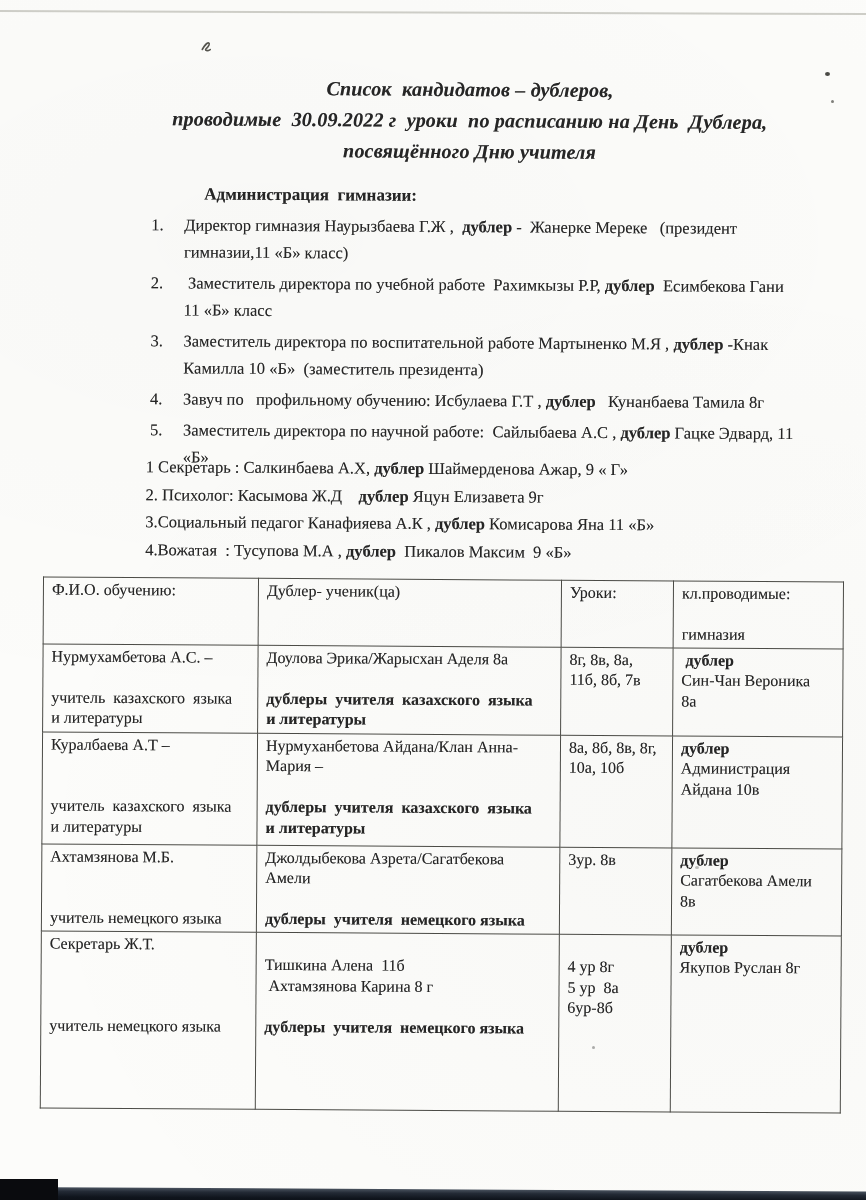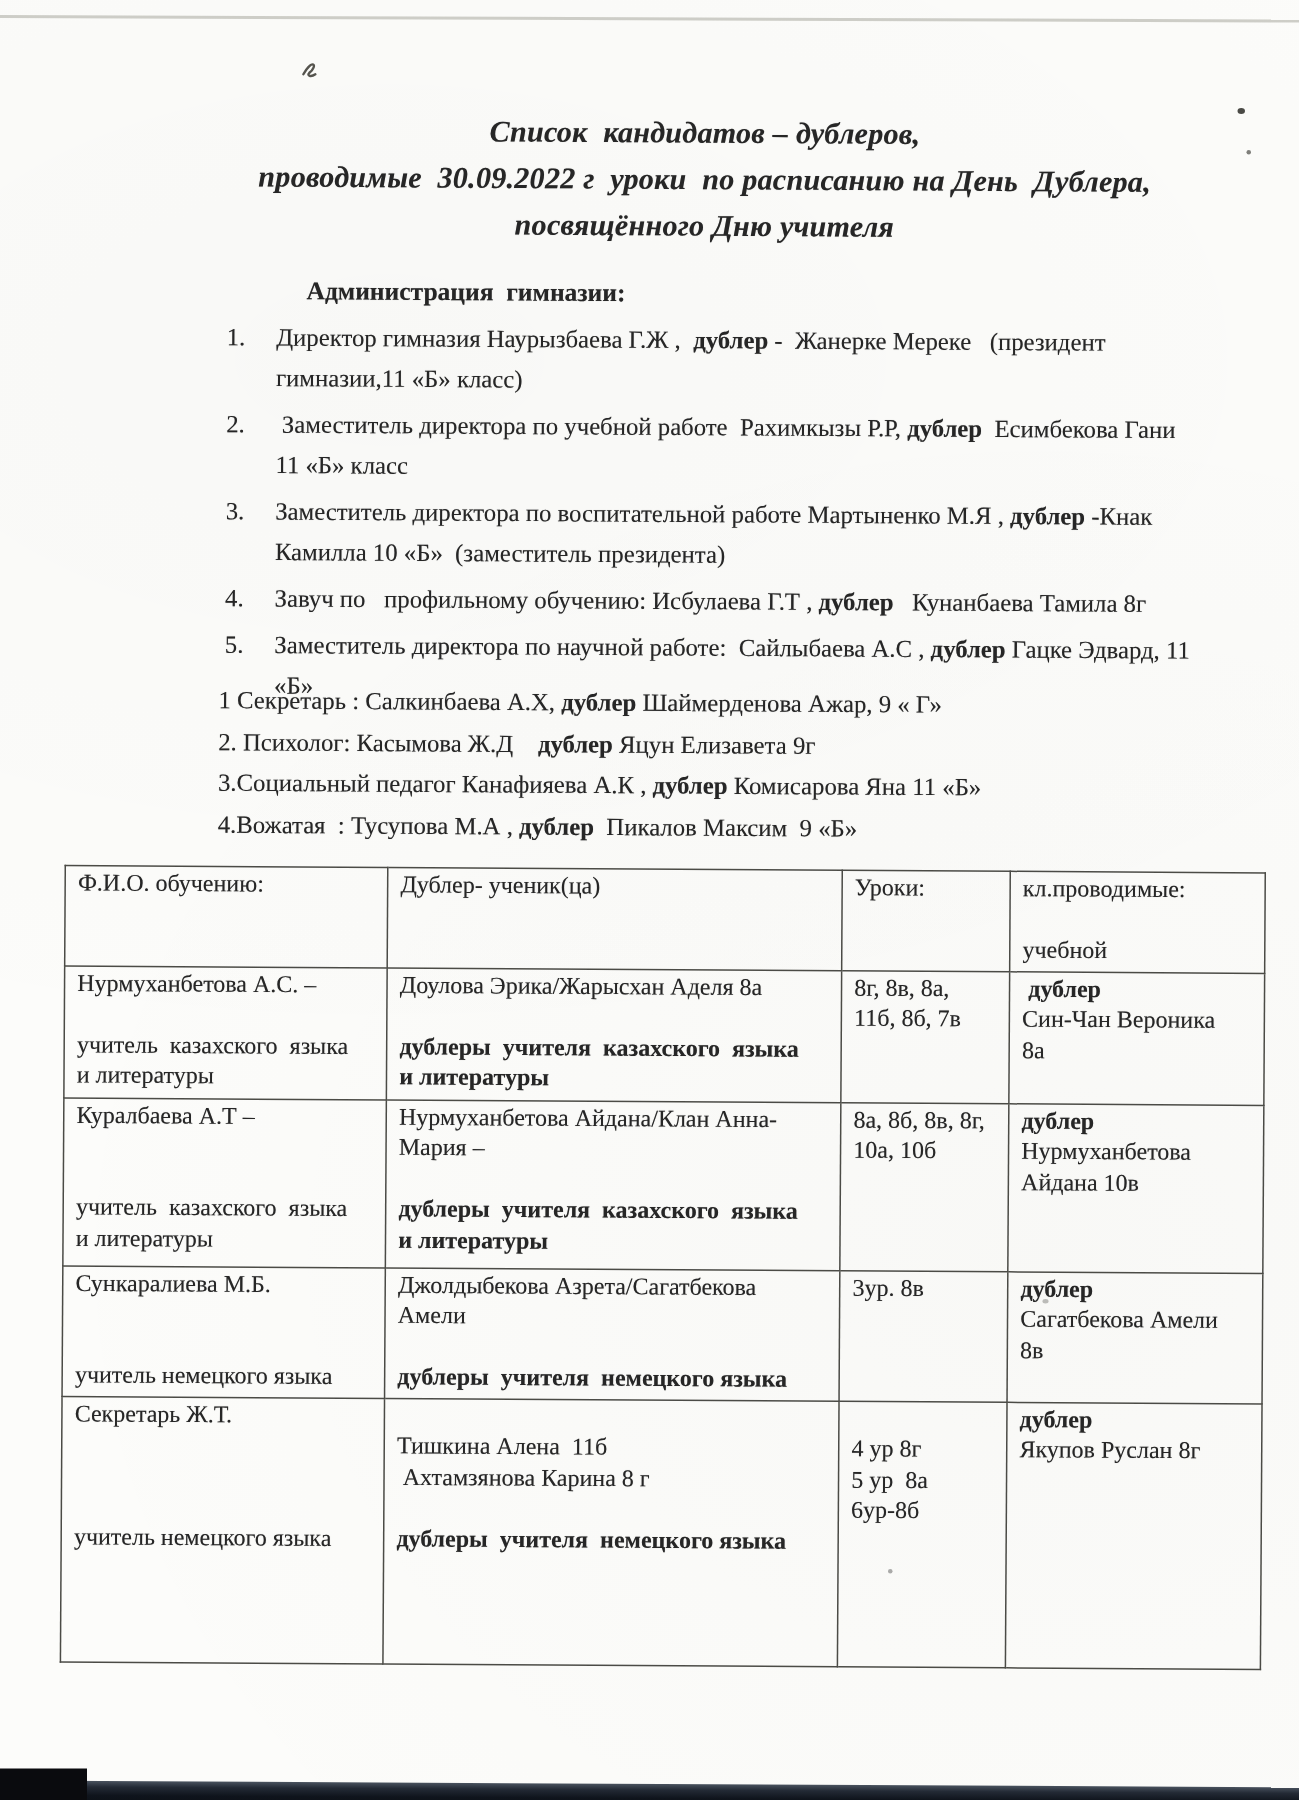--- a/index.html
+++ b/index.html
@@ -119,26 +119,26 @@
             </td>
             <td>
               <div class="cl">Дублер- ученик(ца)</div>
             </td>
             <td>
               <div class="cl">Уроки:</div>
             </td>
             <td>
               <div class="cl">кл.проводимые:</div>
               <div class="cl">&nbsp;</div>
-              <div class="cl">учебной</div>
+              <div class="cl">гимназия</div>
             </td>
           </tr>
           <tr style="height: 88px;">
             <td>
-              <div class="cl">Нурмуханбетова А.С. –</div>
+              <div class="cl">Нурмухамбетова А.С. –</div>
               <div class="cl">&nbsp;</div>
               <div class="cl">учитель  казахского  языка</div>
               <div class="cl">и литературы</div>
             </td>
             <td>
               <div class="cl">Доулова Эрика/Жарысхан Аделя 8а</div>
               <div class="cl">&nbsp;</div>
               <div class="cl b">дублеры  учителя  казахского  языка</div>
               <div class="cl b">и литературы</div>
             </td>
@@ -166,27 +166,27 @@
               <div class="cl">&nbsp;</div>
               <div class="cl b">дублеры  учителя  казахского  языка</div>
               <div class="cl b">и литературы</div>
             </td>
             <td>
               <div class="cl">8а, 8б, 8в, 8г,</div>
               <div class="cl">10а, 10б</div>
             </td>
             <td>
               <div class="cl b">дублер</div>
-              <div class="cl">Нурмуханбетова</div>
+              <div class="cl">Администрация</div>
               <div class="cl">Айдана 10в</div>
             </td>
           </tr>
           <tr style="height: 84px;">
             <td>
-              <div class="cl">Сункаралиева М.Б.</div>
+              <div class="cl">Ахтамзянова М.Б.</div>
               <div class="cl">&nbsp;</div>
               <div class="cl">&nbsp;</div>
               <div class="cl">учитель немецкого языка</div>
             </td>
             <td>
               <div class="cl">Джолдыбекова Азрета/Сагатбекова</div>
               <div class="cl">Амели</div>
               <div class="cl">&nbsp;</div>
               <div class="cl b">дублеры  учителя  немецкого языка</div>
             </td>

